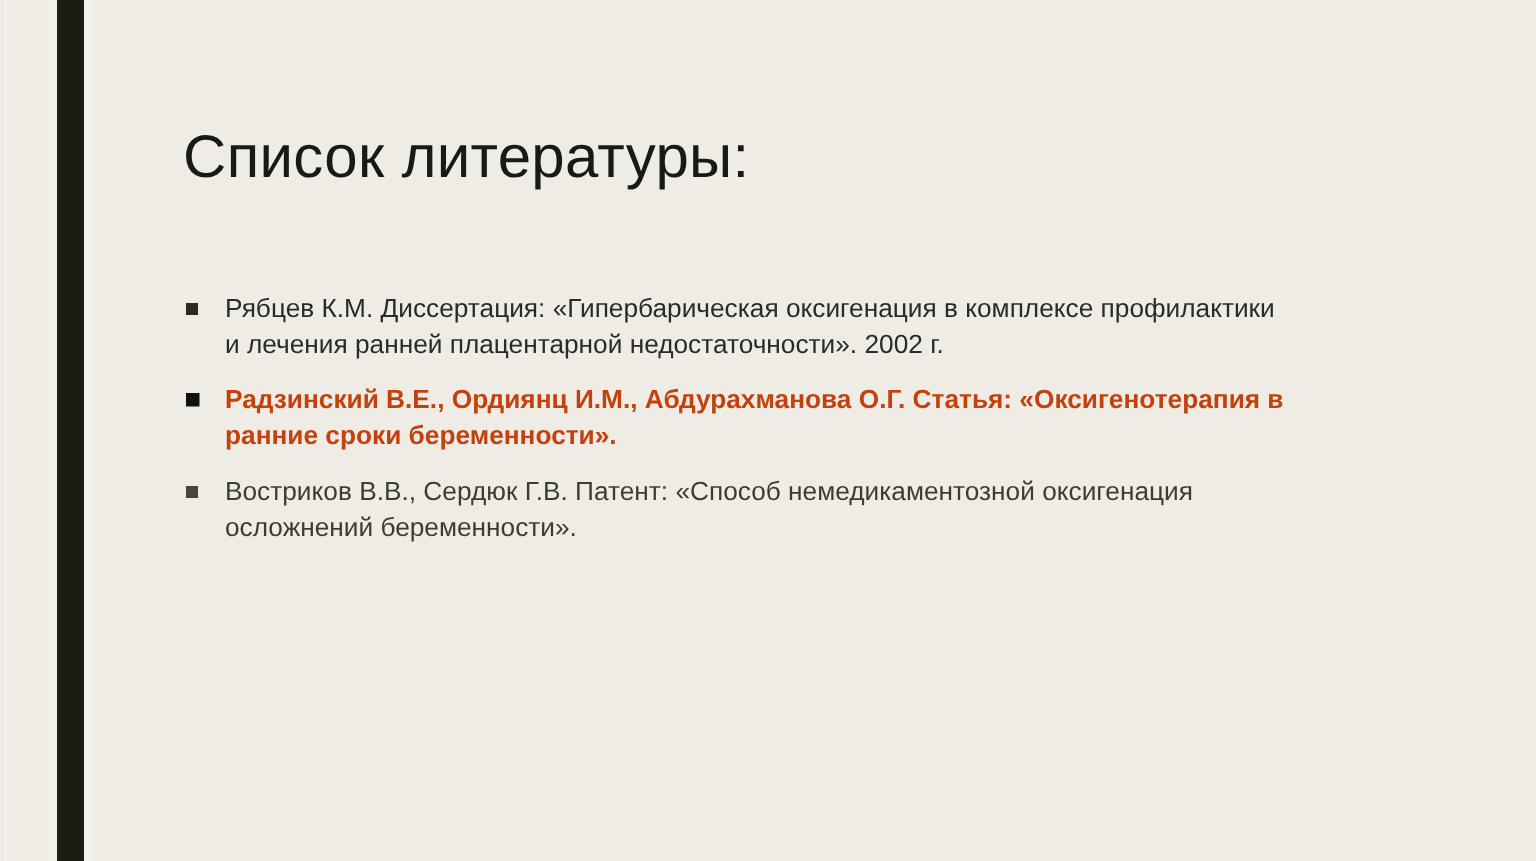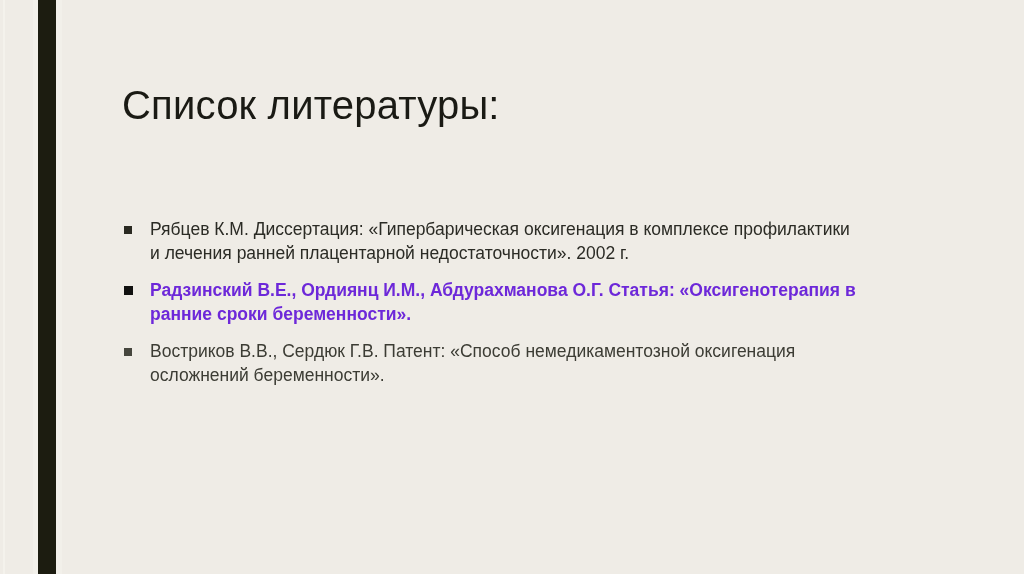--- a/index.html
+++ b/index.html
@@ -70,21 +70,20 @@
     color: #1A1A14;
     letter-spacing: 0.2px;
     white-space: nowrap;
   }
 
   .body-list {
     position: absolute;
     left: 120px;
     top: 193px;
     width: 740px;
-    margin-top: 24px;
   }
 
   .bullet-row {
     position: relative;
     padding-left: 30px;
     margin-bottom: 13px;
   }
   .bullet-row:last-child {
     margin-bottom: 0;
   }
@@ -108,21 +107,21 @@
   }
 
   .bullet-text {
     font-size: 17.5px;
     line-height: 24px;
     color: #2B2B25;
     font-weight: 400;
   }
   .bullet-row.em .bullet-text {
     font-weight: 700;
-    color: #6d28d9;
+    color: #c2410c;
   }
   .bullet-row.muted .bullet-text {
     color: #3C3C34;
   }
 </style>
 </head>
 <body>
 
 <div id="slide">
 

